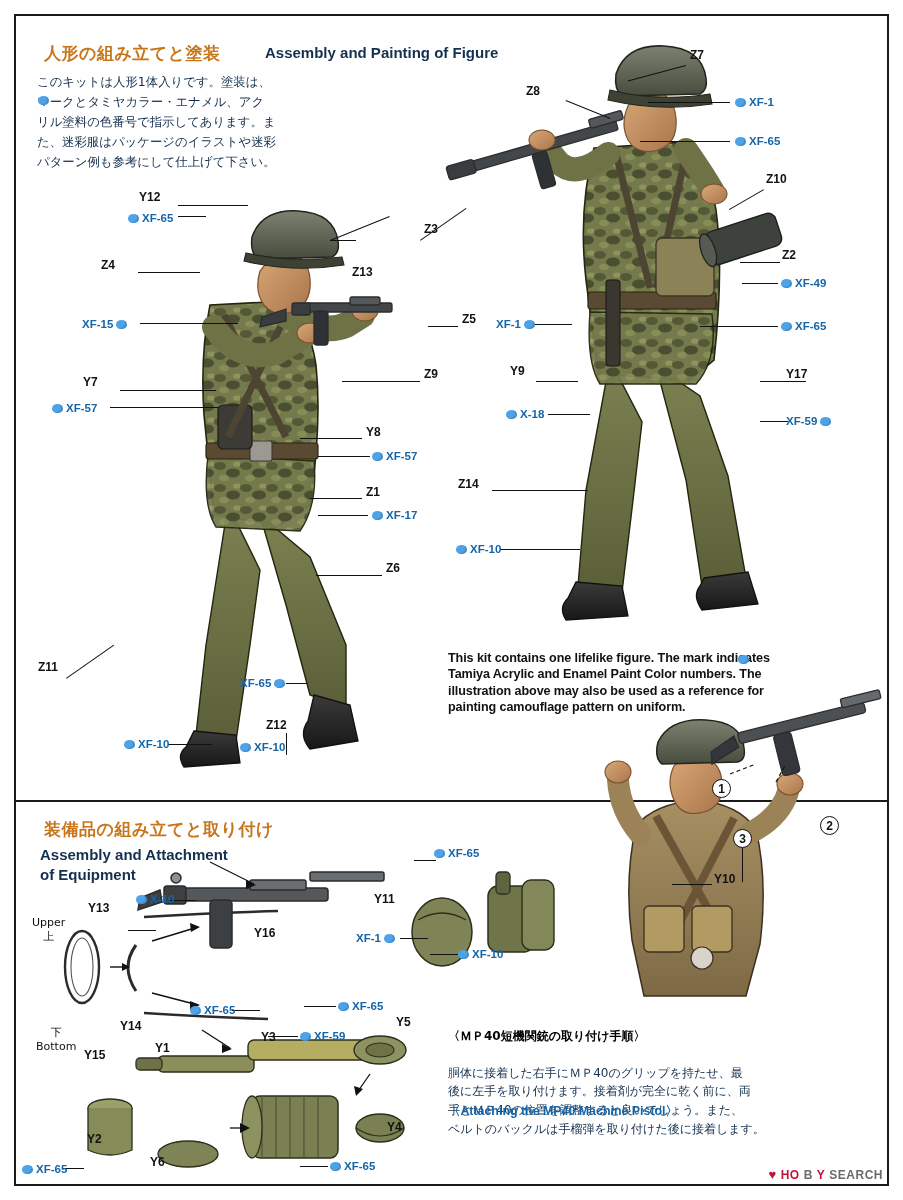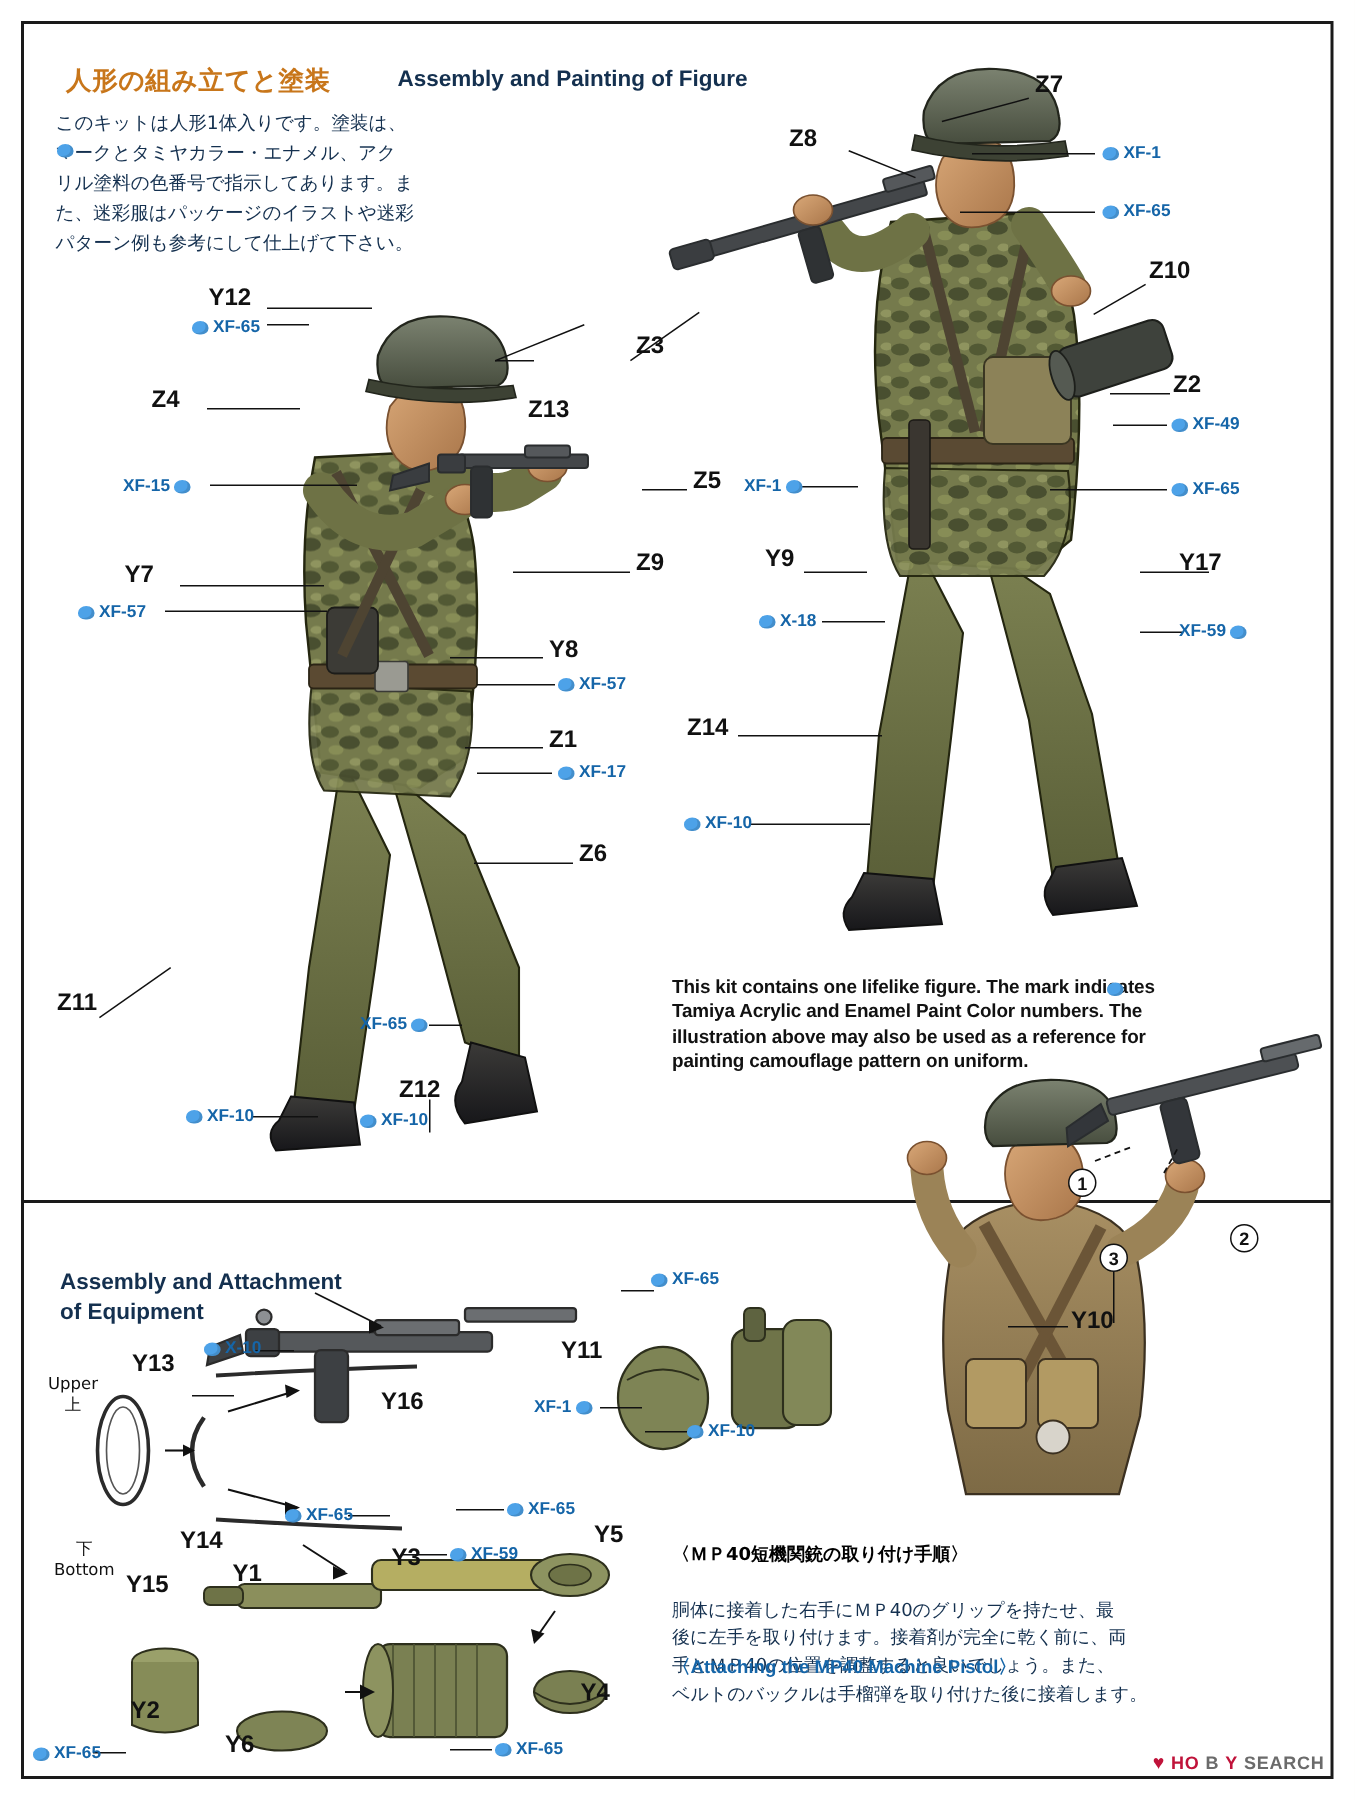--- a/index.html
+++ b/index.html
@@ -65,21 +65,21 @@
     font-size: 12px;
     line-height: 1.55;
     color: #14304f;
     white-space: pre-line;
   }
   .caption-jp .ttl { color:#000000; }
   
   .part-label {
     position: absolute;
     font-weight: bold;
-    font-size: 16px;
+    font-size: 12px;
     color: #111;
     white-space: nowrap;
   }
   
   .paint {
     position: absolute;
     font-weight: bold;
     font-size: 11.5px;
     color: #1565a8;
     white-space: nowrap;
@@ -315,20 +315,21 @@
 
   <div class="line hline" style="left:492px; top:490px; width:96px;"></div>
   <div class="line hline" style="left:500px; top:549px; width:80px;"></div>
 
   <div class="diag" style="left:66px; top:678px; width:58px; transform:rotate(-35deg);"></div>
   <div class="line hline" style="left:168px; top:744px; width:44px;"></div>
 
   <div class="line vline" style="left:286px; top:733px; height:22px;"></div>
   <div class="line hline" style="left:286px; top:683px; width:22px;"></div>
 
+  <div class="jp-heading" style="left:44px; top:818px;">装備品の組み立てと取り付け</div>
   <div class="en-heading" style="left:40px; top:846px;">Assembly and Attachment</div>
   <div class="en-heading" style="left:40px; top:866px;">of Equipment</div>
 
   <div class="updown" style="left:32px; top:916px;">Upper
 上</div>
   <div class="updown" style="left:36px; top:1026px;">下
 Bottom</div>
 
   <svg class="art" style="left:48px; top:905px;" width="340" height="130" viewBox="0 0 340 130">
     <ellipse cx="34" cy="62" rx="17" ry="36" fill="none" stroke="#2b2b2b" stroke-width="2.4"></ellipse>

